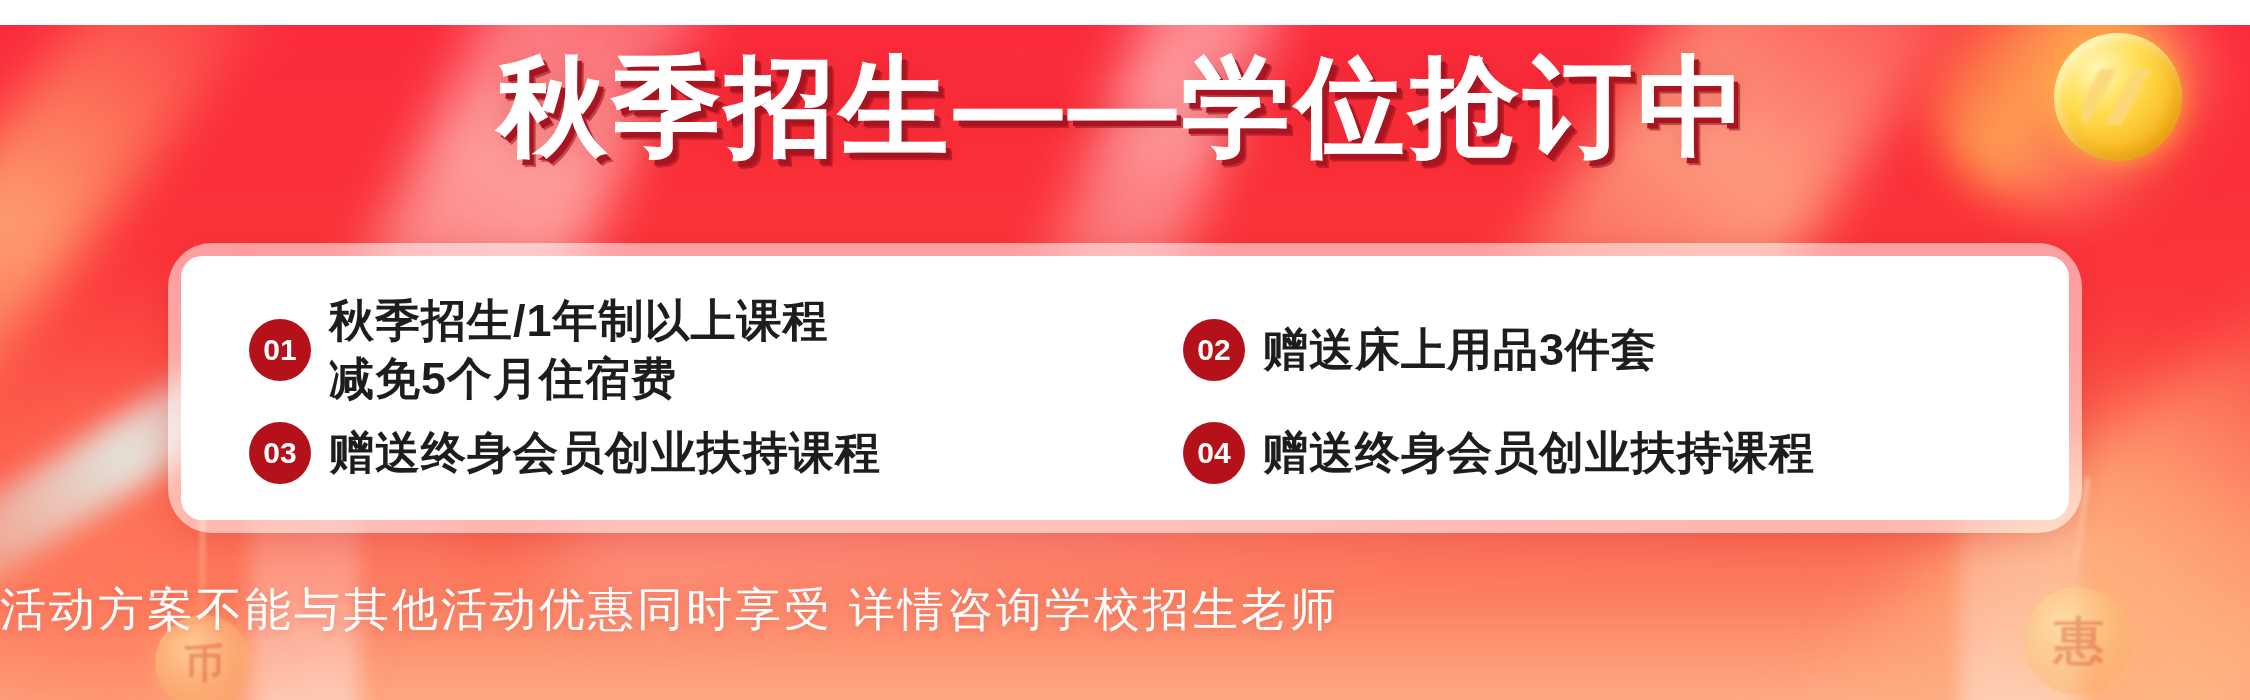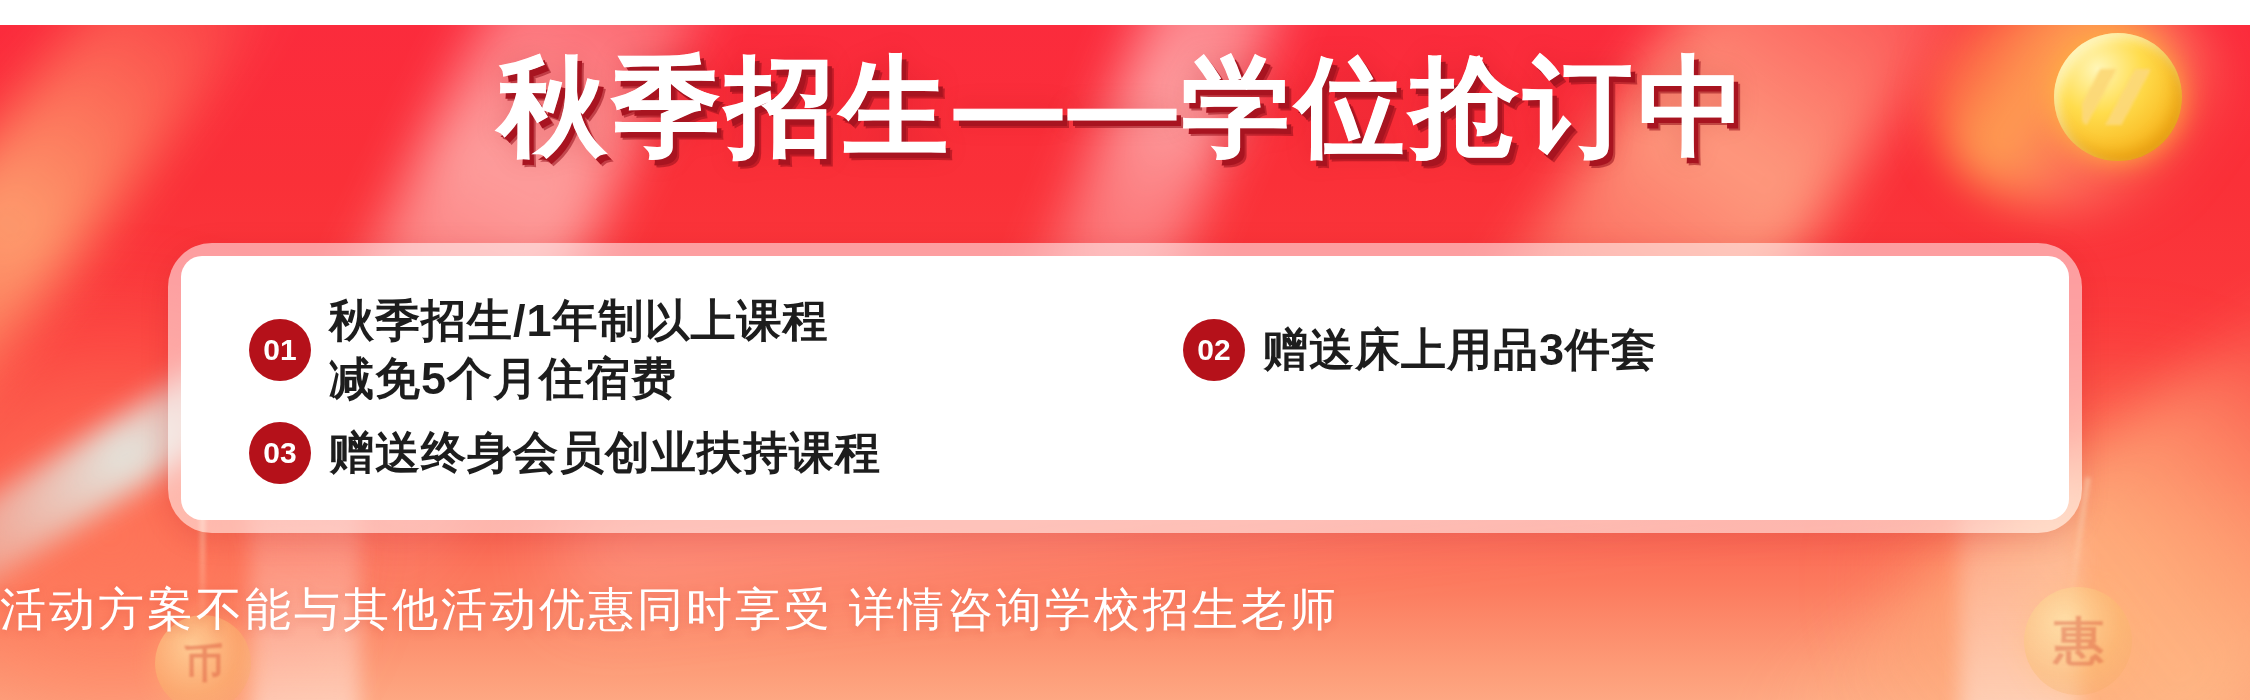--- a/index.html
+++ b/index.html
@@ -317,20 +317,24 @@
           <div class="badge">02</div>
           <div class="benefit-text">赠送床上用品3件套</div>
         </div>
       </div>
 
       <div class="card-row row-bottom">
         <div class="benefit col-left">
           <div class="badge">03</div>
           <div class="benefit-text">赠送终身会员创业扶持课程</div>
         </div>
+        <div class="benefit col-right">
+          <div class="badge">04</div>
+          <div class="benefit-text">赠送终身会员创业扶持课程</div>
+        </div>
       </div>
 
     </div>
   </div>
 
   <div class="footer-note">活动方案不能与其他活动优惠同时享受 详情咨询学校招生老师</div>
 
 </div>
 
 </body></html>

